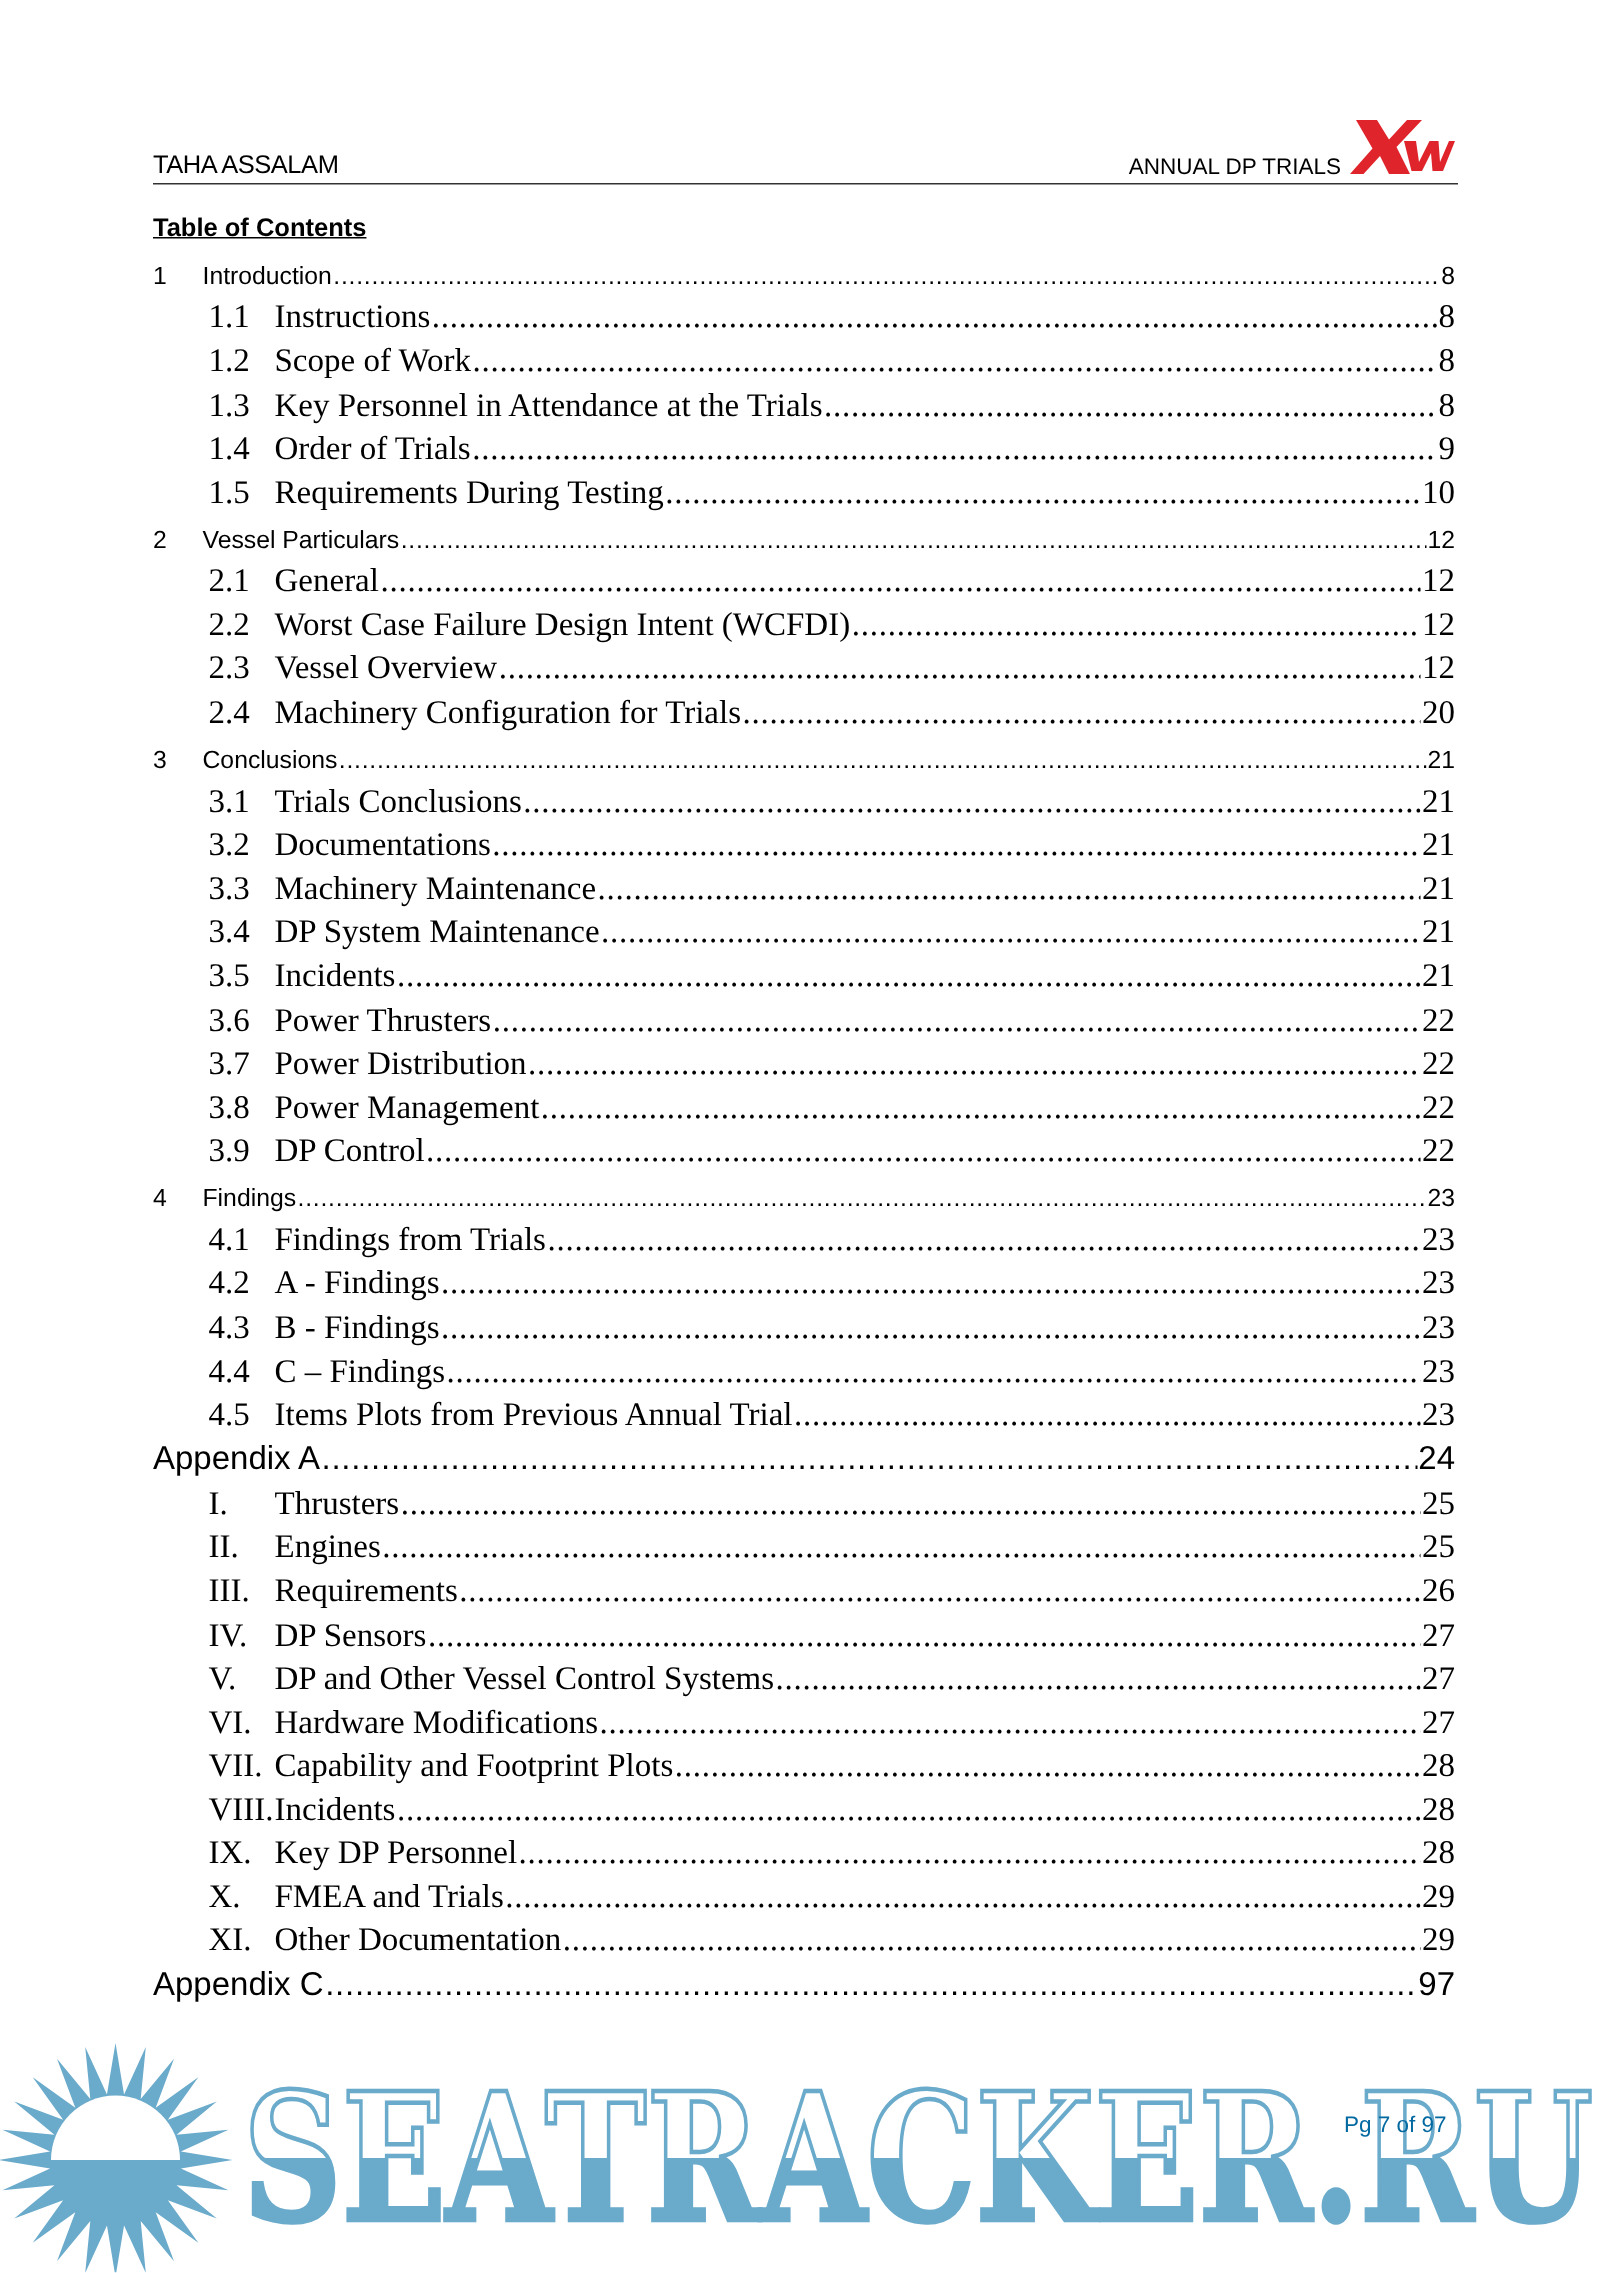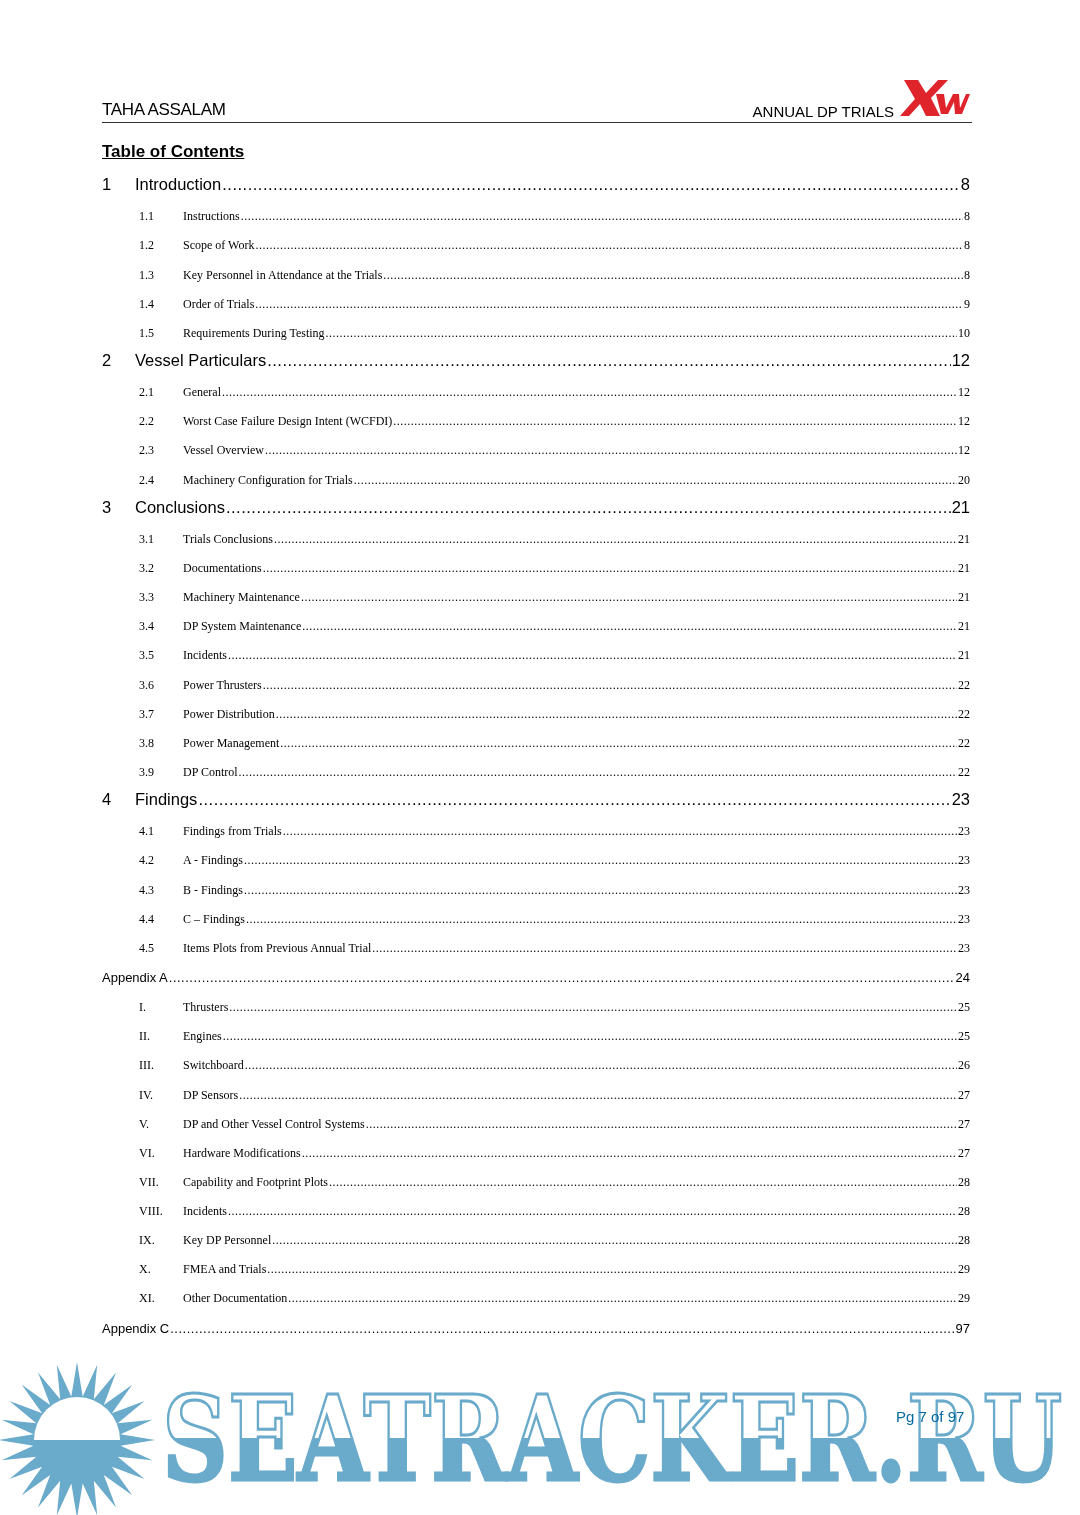--- a/index.html
+++ b/index.html
@@ -15,23 +15,23 @@
     .toc { position: absolute; left: 102px; top: 166px; width: 868px; }
     .row { position: relative; height: 28.15px; display: flex; align-items: flex-end; white-space: nowrap; overflow: hidden; }
     .row .num { display: inline-block; flex: none; }
     .row .label { flex: none; }
     .row .leader { flex: 1 1 auto; overflow: hidden; margin: 0 1px; height: 1.15em; position: relative; }
     .row .leader::after { content: "....................................................................................................................................................................................................................................................................................................................................................................................."; position: absolute; left: 0; bottom: 0; letter-spacing: 0.5px; }
     .row .page { flex: none; text-align: right; }
 
     .lvl1 { font-family: "Liberation Sans", sans-serif; font-size: 16.5px; padding-bottom: 2px; }
     .lvl1 .num { width: 33px; padding-left: 0; }
-    .lvl2 { font-family: "Liberation Serif", serif; font-size: 12px; padding-bottom: 1px; }
+    .lvl2 { font-family: "Liberation Serif", serif; font-size: 22px; padding-bottom: 1px; }
     .lvl2 .num { width: 44px; margin-left: 37px; }
-    .app { font-family: "Liberation Sans", sans-serif; font-size: 13px; padding-bottom: 2px; }
+    .app { font-family: "Liberation Sans", sans-serif; font-size: 22px; padding-bottom: 2px; }
     .app .num { width: 0; }
 
     .watermark { position: absolute; left: 0; top: 1355px; width: 1080px; height: 160px; }
     .page-num { position: absolute; left: 896px; top: 1408px; font-family: "Liberation Sans", sans-serif; font-size: 15px; color: #0369a1; }
   </style>
 </head>
 <body>
 
 <div class="header">
   <span class="header-left">TAHA ASSALAM</span>
@@ -220,21 +220,21 @@
       <span class="page">25</span>
     </div>
     <div class="row lvl2">
       <span class="num">II.</span>
       <span class="label">Engines</span>
       <span class="leader"></span>
       <span class="page">25</span>
     </div>
     <div class="row lvl2">
       <span class="num">III.</span>
-      <span class="label">Switchboard</span>
+      <span class="label">Requirements</span>
       <span class="leader"></span>
       <span class="page">26</span>
     </div>
     <div class="row lvl2">
       <span class="num">IV.</span>
       <span class="label">DP Sensors</span>
       <span class="leader"></span>
       <span class="page">27</span>
     </div>
     <div class="row lvl2">

